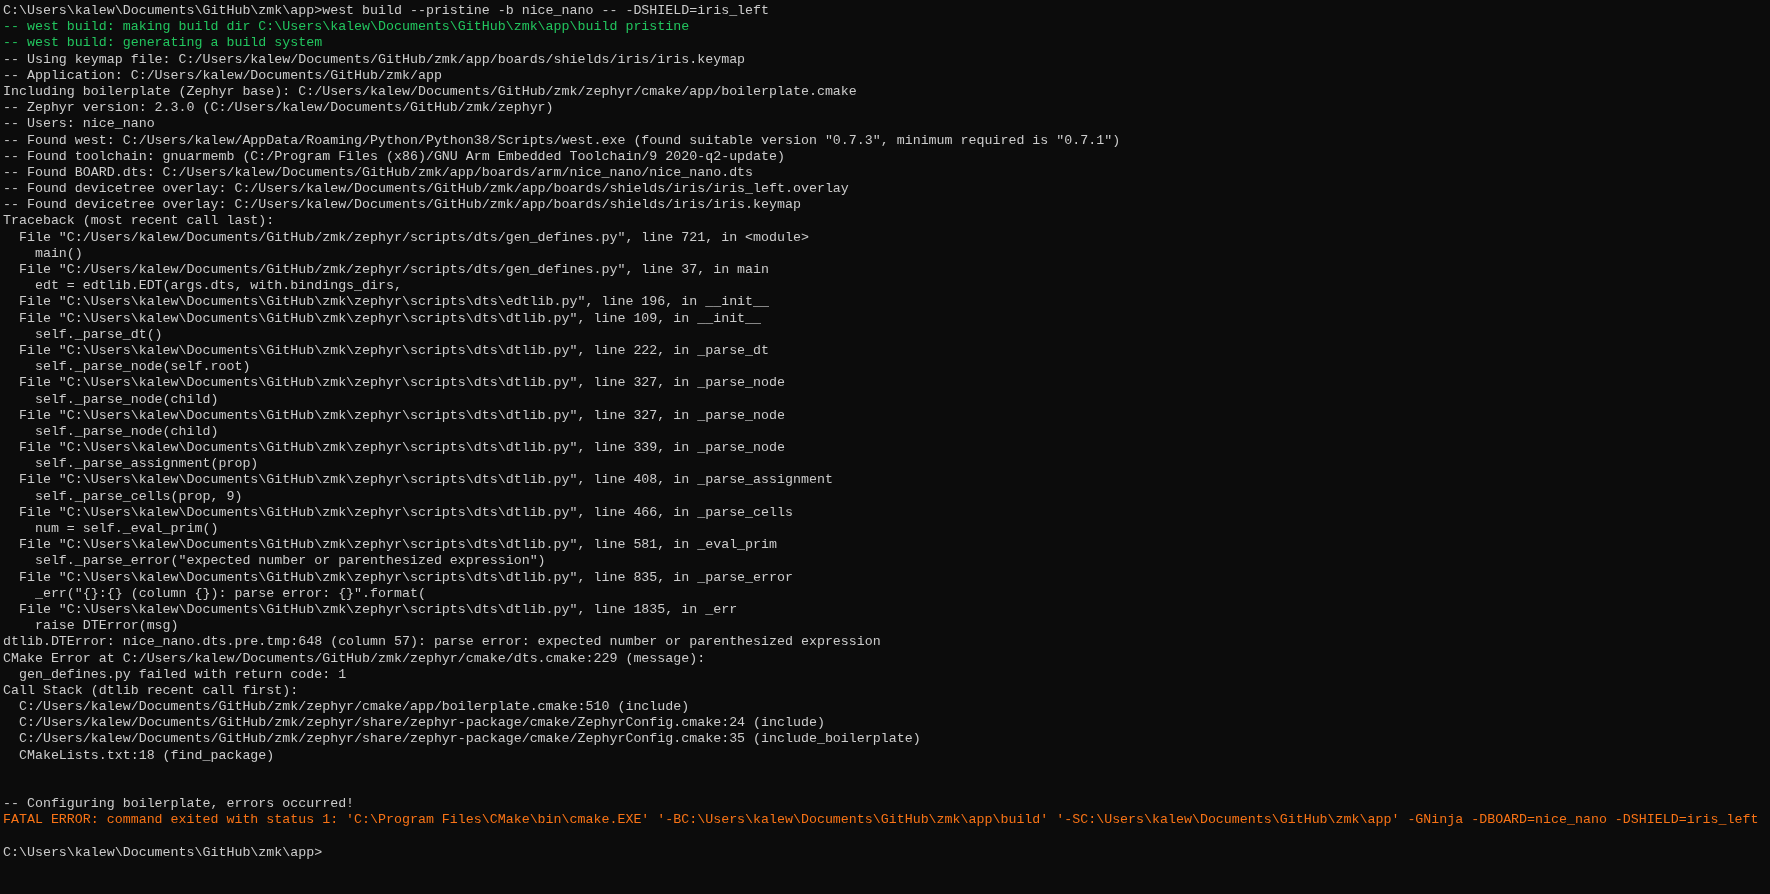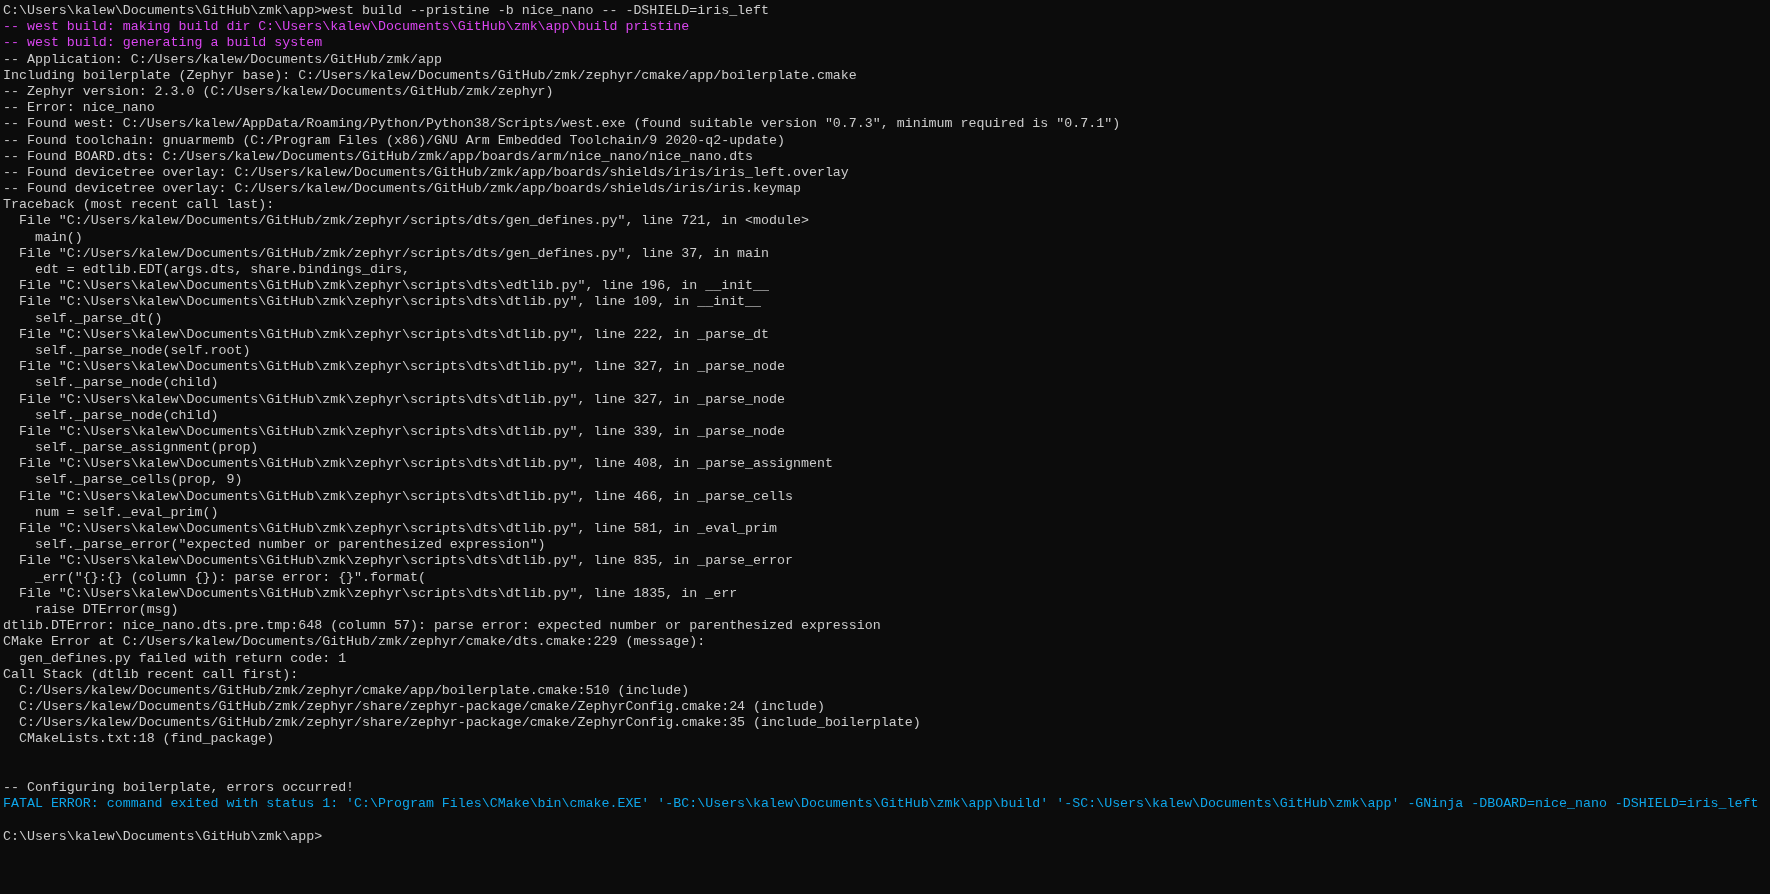--- a/index.html
+++ b/index.html
@@ -20,45 +20,46 @@
   .terminal-output {
     font-family: "Liberation Mono", "DejaVu Sans Mono", monospace;
     font-size: 13.3px;
     line-height: 16.2px;
   }
   .line {
     white-space: pre;
     color: #CCCCCC;
     height: 16.2px;
   }
-  .line.green { color: #d946ef; }
-  .line.red   { color: #0ea5e9; }
+  .line.green { color: #22c55e; }
+  .line.red   { color: #f97316; }
 </style>
 </head>
 <body>
 
 <div class="terminal">
   <div class="terminal-output" id="terminal-output">
       <div class="line default">C:\Users\kalew\Documents\GitHub\zmk\app&gt;west build --pristine -b nice_nano -- -DSHIELD=iris_left</div>
       <div class="line green">-- west build: making build dir C:\Users\kalew\Documents\GitHub\zmk\app\build pristine</div>
       <div class="line green">-- west build: generating a build system</div>
+      <div class="line default">-- Using keymap file: C:/Users/kalew/Documents/GitHub/zmk/app/boards/shields/iris/iris.keymap</div>
       <div class="line default">-- Application: C:/Users/kalew/Documents/GitHub/zmk/app</div>
       <div class="line default">Including boilerplate (Zephyr base): C:/Users/kalew/Documents/GitHub/zmk/zephyr/cmake/app/boilerplate.cmake</div>
       <div class="line default">-- Zephyr version: 2.3.0 (C:/Users/kalew/Documents/GitHub/zmk/zephyr)</div>
-      <div class="line default">-- Error: nice_nano</div>
+      <div class="line default">-- Users: nice_nano</div>
       <div class="line default">-- Found west: C:/Users/kalew/AppData/Roaming/Python/Python38/Scripts/west.exe (found suitable version "0.7.3", minimum required is "0.7.1")</div>
       <div class="line default">-- Found toolchain: gnuarmemb (C:/Program Files (x86)/GNU Arm Embedded Toolchain/9 2020-q2-update)</div>
       <div class="line default">-- Found BOARD.dts: C:/Users/kalew/Documents/GitHub/zmk/app/boards/arm/nice_nano/nice_nano.dts</div>
       <div class="line default">-- Found devicetree overlay: C:/Users/kalew/Documents/GitHub/zmk/app/boards/shields/iris/iris_left.overlay</div>
       <div class="line default">-- Found devicetree overlay: C:/Users/kalew/Documents/GitHub/zmk/app/boards/shields/iris/iris.keymap</div>
       <div class="line default">Traceback (most recent call last):</div>
       <div class="line default">  File "C:/Users/kalew/Documents/GitHub/zmk/zephyr/scripts/dts/gen_defines.py", line 721, in &lt;module&gt;</div>
       <div class="line default">    main()</div>
       <div class="line default">  File "C:/Users/kalew/Documents/GitHub/zmk/zephyr/scripts/dts/gen_defines.py", line 37, in main</div>
-      <div class="line default">    edt = edtlib.EDT(args.dts, share.bindings_dirs,</div>
+      <div class="line default">    edt = edtlib.EDT(args.dts, with.bindings_dirs,</div>
       <div class="line default">  File "C:\Users\kalew\Documents\GitHub\zmk\zephyr\scripts\dts\edtlib.py", line 196, in __init__</div>
       <div class="line default">  File "C:\Users\kalew\Documents\GitHub\zmk\zephyr\scripts\dts\dtlib.py", line 109, in __init__</div>
       <div class="line default">    self._parse_dt()</div>
       <div class="line default">  File "C:\Users\kalew\Documents\GitHub\zmk\zephyr\scripts\dts\dtlib.py", line 222, in _parse_dt</div>
       <div class="line default">    self._parse_node(self.root)</div>
       <div class="line default">  File "C:\Users\kalew\Documents\GitHub\zmk\zephyr\scripts\dts\dtlib.py", line 327, in _parse_node</div>
       <div class="line default">    self._parse_node(child)</div>
       <div class="line default">  File "C:\Users\kalew\Documents\GitHub\zmk\zephyr\scripts\dts\dtlib.py", line 327, in _parse_node</div>
       <div class="line default">    self._parse_node(child)</div>
       <div class="line default">  File "C:\Users\kalew\Documents\GitHub\zmk\zephyr\scripts\dts\dtlib.py", line 339, in _parse_node</div>

